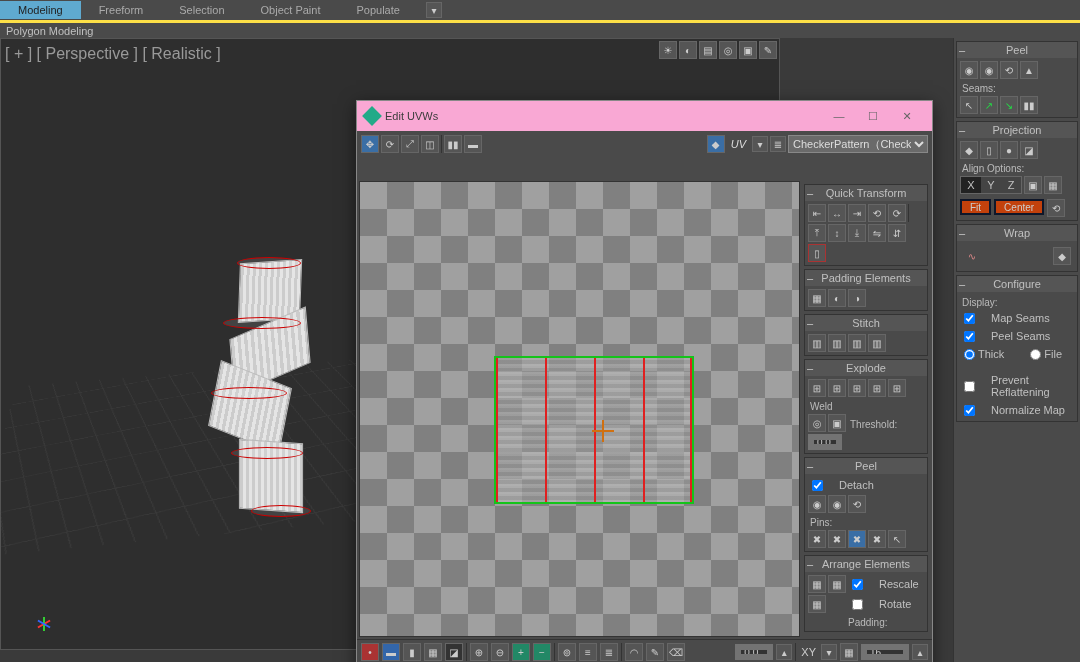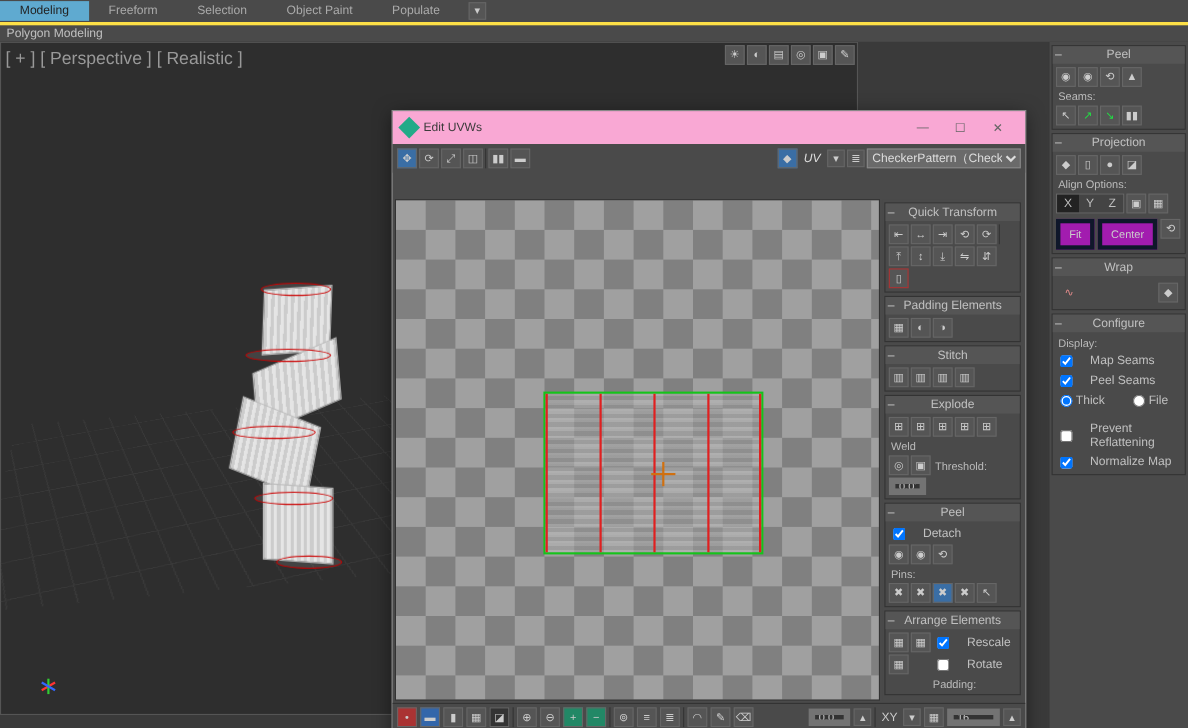--- a/index.html
+++ b/index.html
@@ -88,21 +88,21 @@
 .ed-bottom .row { display:flex; align-items:center; gap:3px; padding:2px 4px; height:24px; }
 .numf { width:38px; height:16px; background:#333; border:6px solid #737373; color:#ccc; padding:0 3px; font-size:10px; }
 .tog { display:flex; border:1px solid #666; }
 .tog .t { width:20px; height:16px; background:#444; display:flex; align-items:center; justify-content:center; cursor:pointer; }
 .tog .t.on { background:#222; }
 
 
 .cmd { position:absolute; right:0; top:0; width:127px; height:624px; background:#4a4a4a; border-left:1px solid #333; overflow-y:auto; }
 .cmd .panel-h { background:#555; }
 .btnrow { display:flex; gap:3px; padding:3px; flex-wrap:wrap; }
-.btn { height:28px; padding:0 8px; background:#a21caf; border:4px solid #0f172a; color:#ccc; display:flex; align-items:center; cursor:pointer; font-size:10px; }
+.btn { height:16px; padding:0 8px; background:#c2410c; border:2px solid #0f172a; color:#ccc; display:flex; align-items:center; cursor:pointer; font-size:10px; }
 .chk { display:flex; align-items:center; gap:16px; padding:2px 4px; font-size:10px; }
 .chk input { width:11px; height:11px; }
 .rad { display:flex; align-items:center; gap:3px; font-size:10px;}
 
 </style>
 </head>
 <body>
 
 <div class="ribbon">
   <div class="tab active">Modeling</div>

